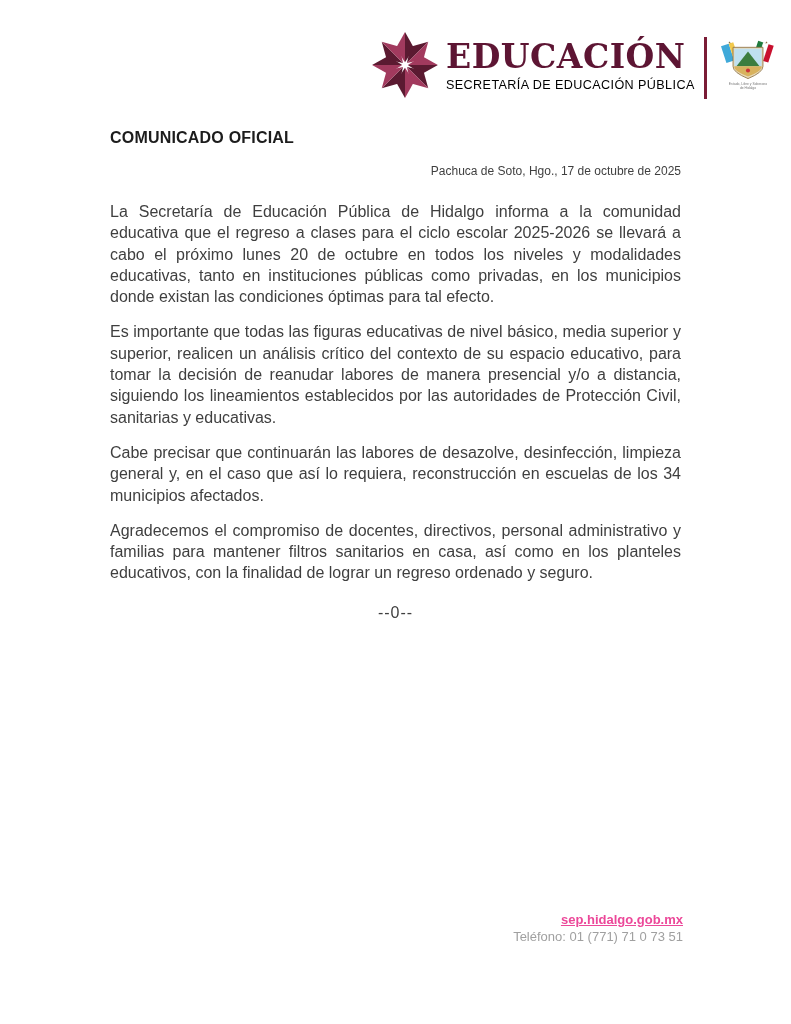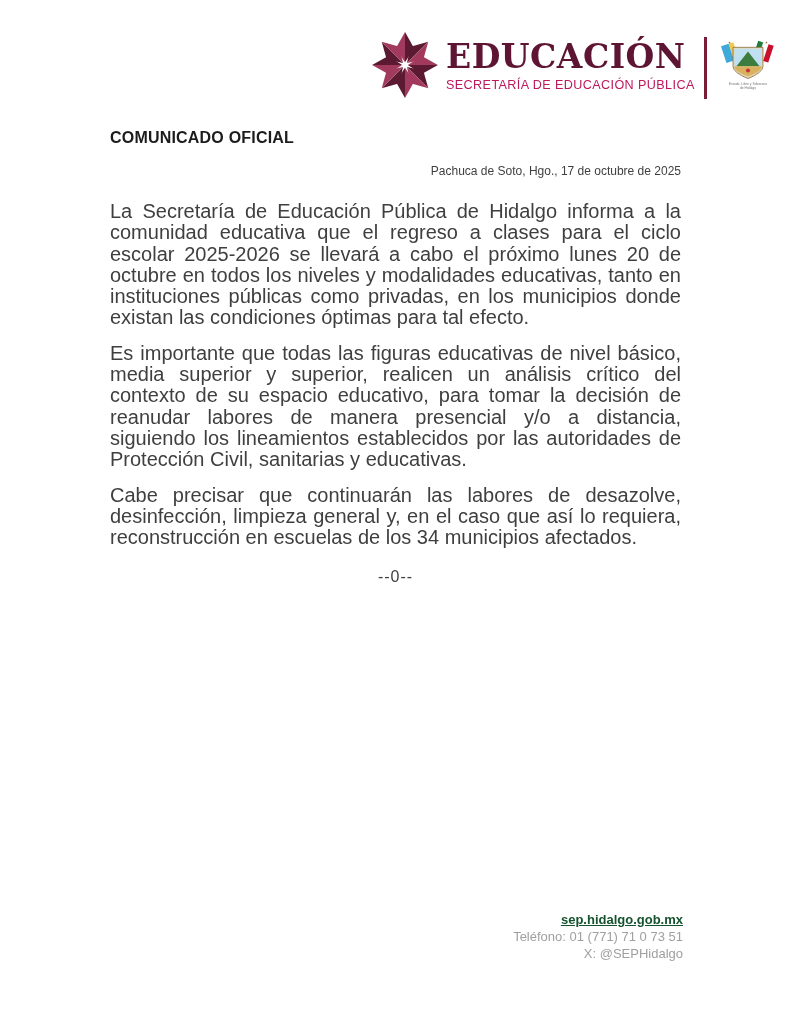--- a/index.html
+++ b/index.html
@@ -30,21 +30,21 @@
     font-weight: 700;
     font-size: 33px;
     letter-spacing: 0.5px;
     color: #5d1533;
     line-height: 36px;
     white-space: nowrap;
   }
   .subtitle {
     font-size: 12.6px;
     letter-spacing: 0.4px;
-    color: #be185d;
+    color: #000000;
     margin-top: 3px;
     white-space: nowrap;
   }
   .header-divider {
     width: 3px;
     height: 62px;
     background: #7a1c36;
     margin: 6px 0 0 14px;
     flex: 0 0 auto;
   }
@@ -68,21 +68,21 @@
     line-height: 20px;
     margin: 0 0 13px 0;
   }
   .dateline {
     font-size: 12px;
     text-align: right;
     line-height: 21px;
     margin: 0 0 19px 0;
   }
   .para {
-    font-size: 20px;
+    font-size: 16px;
     line-height: 21.3px;
     text-align: justify;
     margin: 0 0 14px 0;
   }
   .separator {
     font-size: 16px;
     text-align: center;
     margin-top: 20px;
     letter-spacing: 1px;
   }
@@ -91,21 +91,21 @@
   .footer {
     position: absolute;
     top: 912px;
     right: 108px;
     text-align: right;
     font-size: 13px;
     line-height: 16.8px;
     color: #a0a0a0;
   }
   .footer a.site-link {
-    color: #14532d;
+    color: #ec4899;
     text-decoration: underline;
     font-weight: 600;
   }
 </style>
 </head>
 <body>
 
 <div class="page">
 
   <header class="header">
@@ -165,24 +165,24 @@
       </svg>
     </div>
   </header>
 
   <main class="content">
     <h1 class="doc-title">COMUNICADO OFICIAL</h1>
     <p class="dateline">Pachuca de Soto, Hgo., 17 de octubre de 2025</p>
     <p class="para">La Secretaría de Educación Pública de Hidalgo informa a la comunidad educativa que el regreso a clases para el ciclo escolar 2025-2026 se llevará a cabo el próximo lunes 20 de octubre en todos los niveles y modalidades educativas, tanto en instituciones públicas como privadas, en los municipios donde existan las condiciones óptimas para tal efecto.</p>
     <p class="para">Es importante que todas las figuras educativas de nivel básico, media superior y superior, realicen un análisis crítico del contexto de su espacio educativo, para tomar la decisión de reanudar labores de manera presencial y/o a distancia, siguiendo los lineamientos establecidos por las autoridades de Protección Civil, sanitarias y educativas.</p>
     <p class="para">Cabe precisar que continuarán las labores de desazolve, desinfección, limpieza general y, en el caso que así lo requiera, reconstrucción en escuelas de los 34 municipios afectados.</p>
+    <p class="para">Agradecemos el compromiso de docentes, directivos, personal administrativo y familias para mantener filtros sanitarios en casa, así como en los planteles educativos, con la finalidad de lograr un regreso ordenado y seguro.</p>
     <p class="separator">--0--</p>
   </main>
 
   <footer class="footer">
     <div>
       <a href="#" class="site-link">sep.hidalgo.gob.mx</a>
     </div>
     <div>Teléfono: 01 (771) 71 0 73 51</div>
-    <div>X: @SEPHidalgo</div>
   </footer>
 
 </div>
 
 </body></html>

